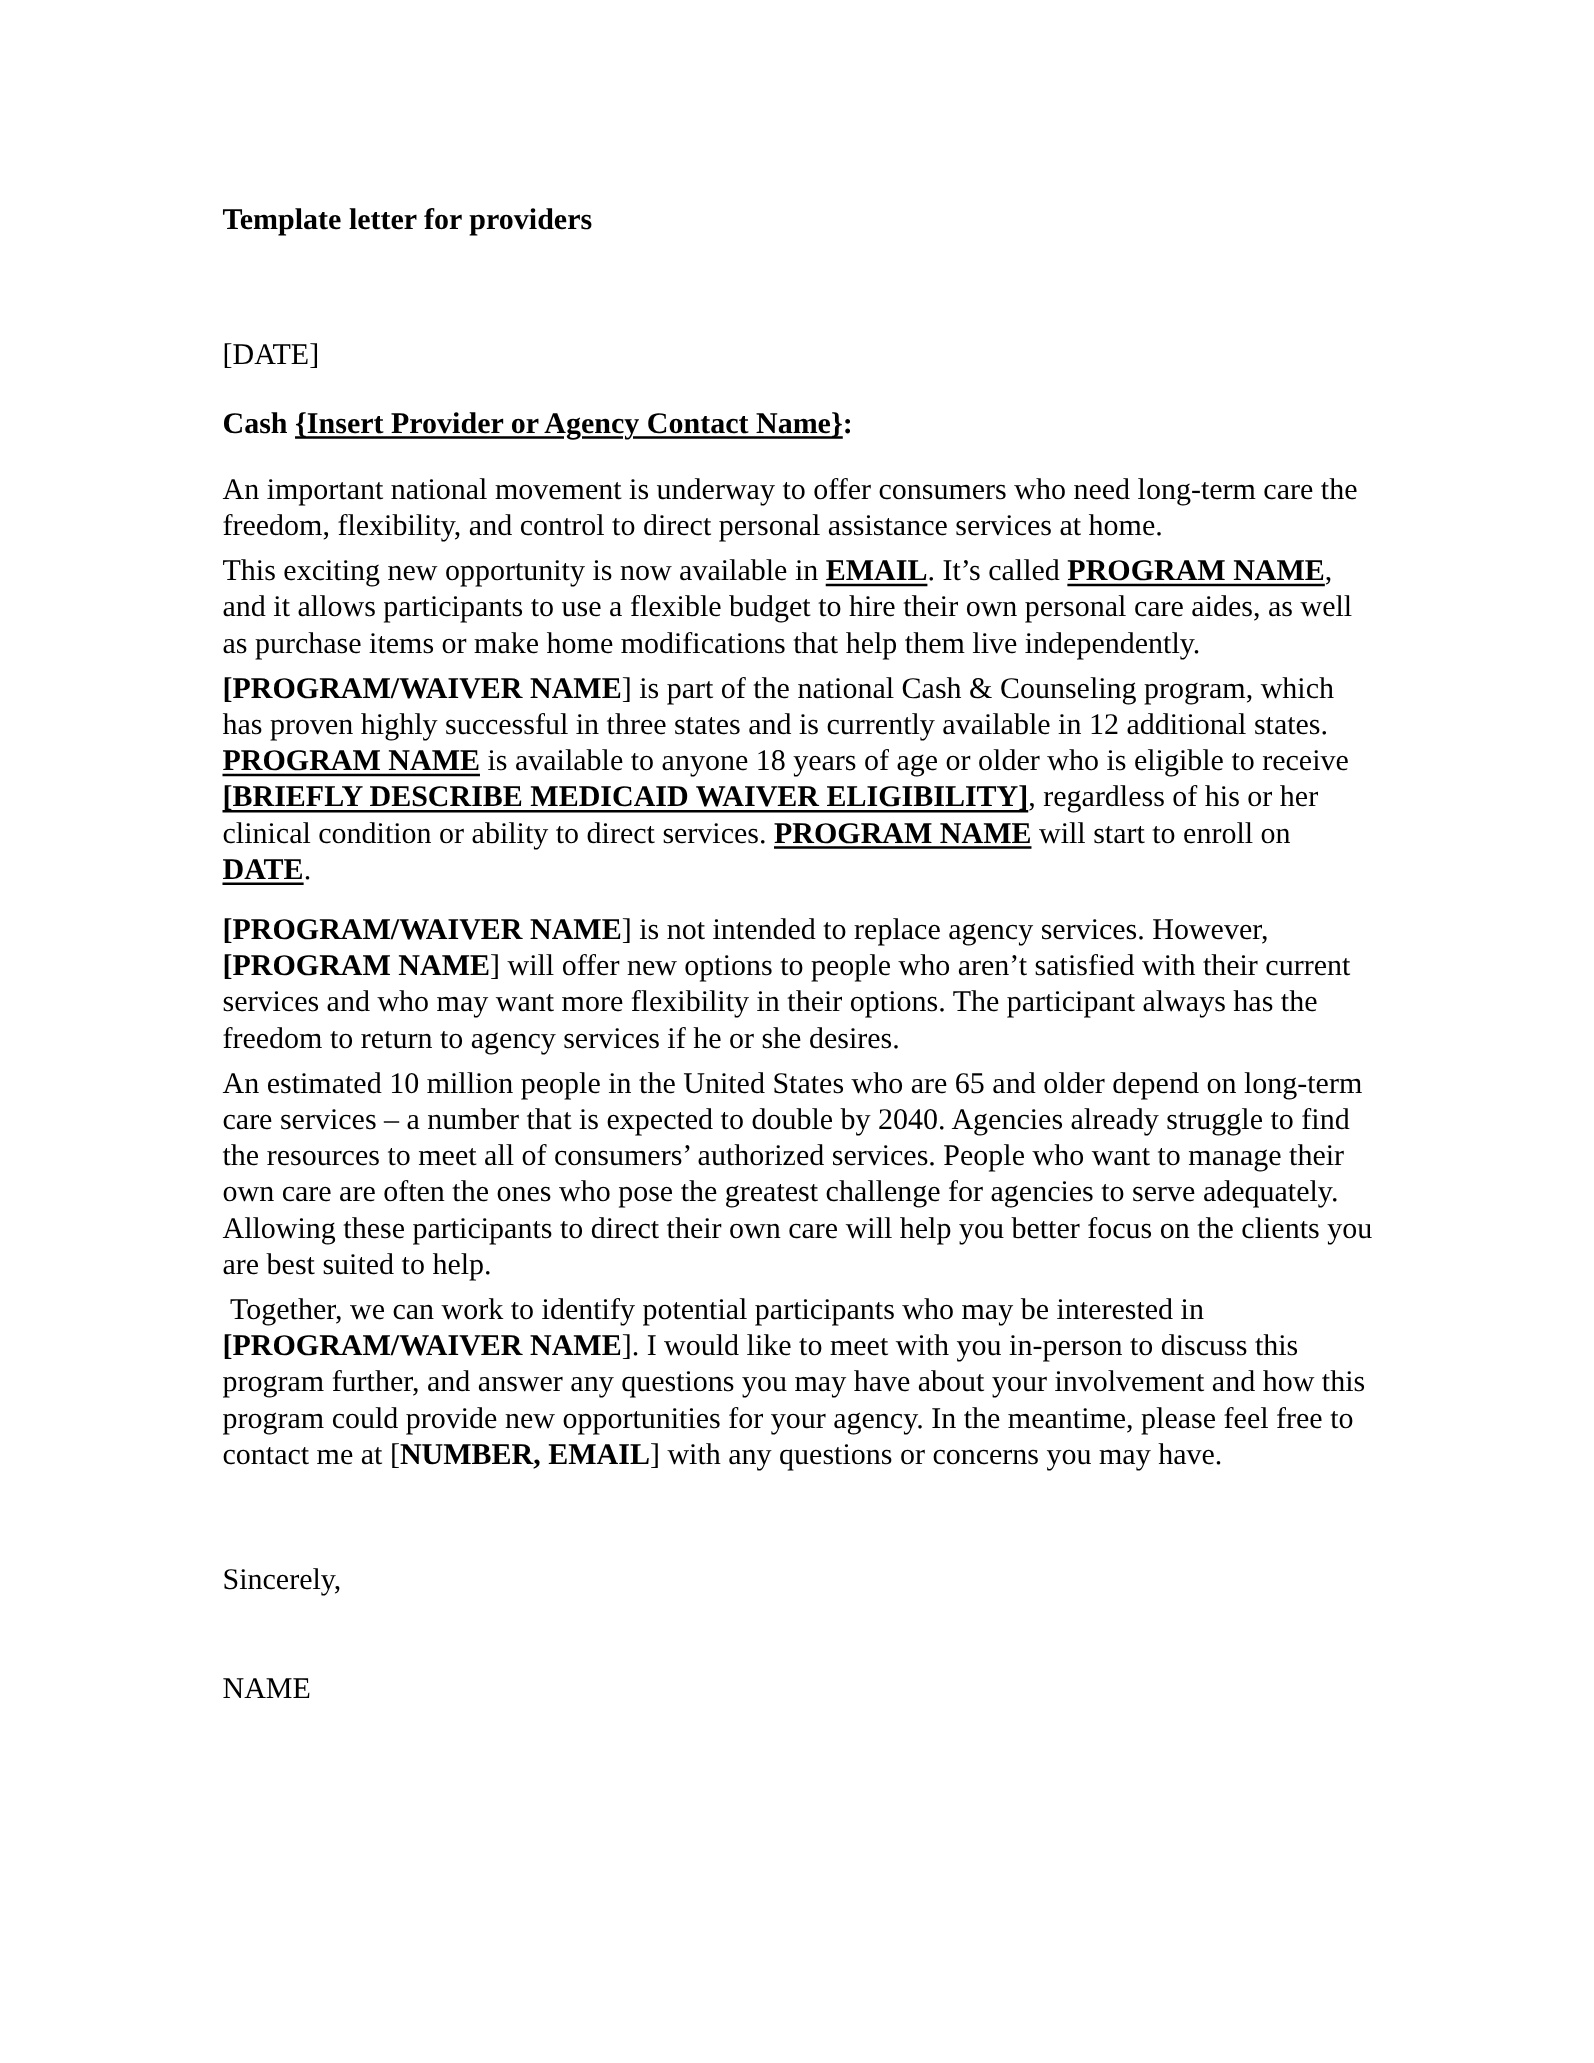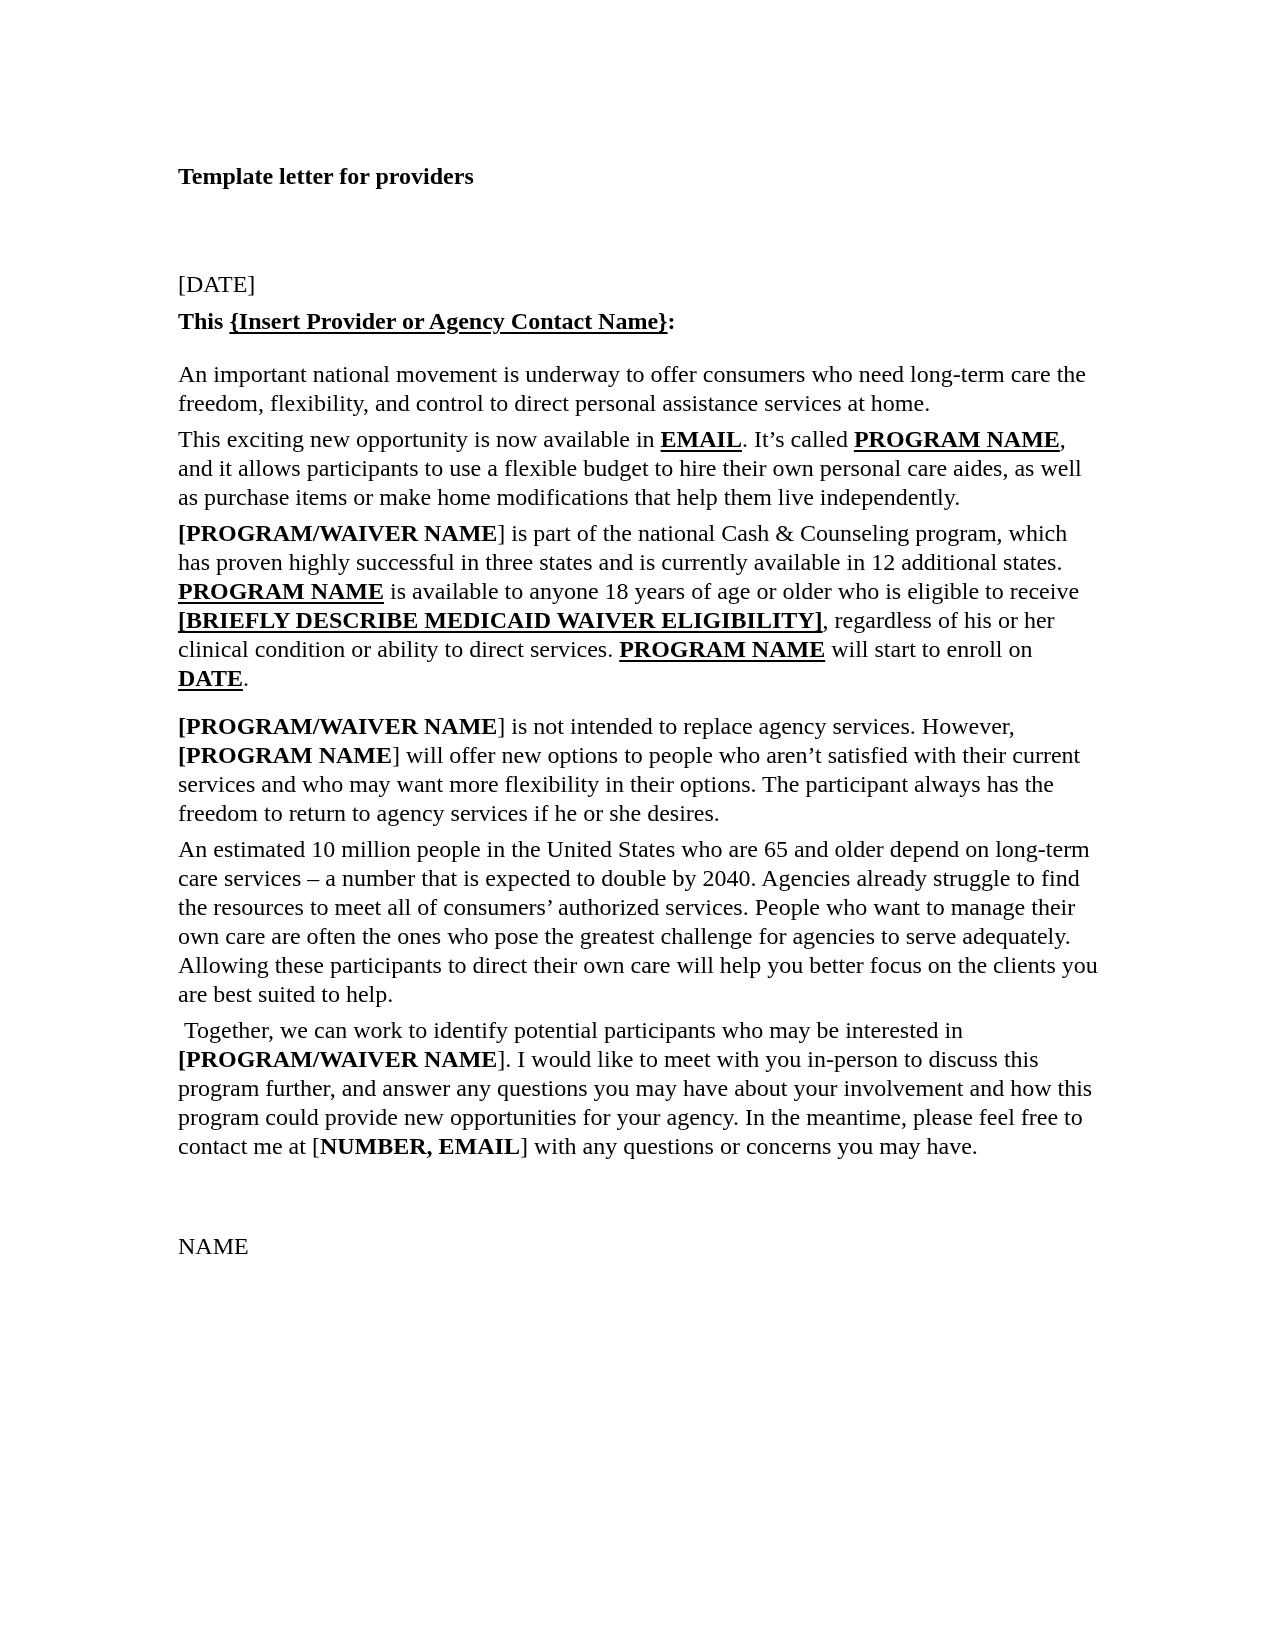--- a/index.html
+++ b/index.html
@@ -23,21 +23,21 @@
   .block {
     margin: 0;
     max-width: 925px;
     white-space: pre-wrap;
   }
   .title {
     font-weight: bold;
     margin-bottom: 79px;
   }
   .date-line {
-    margin-bottom: 8px;
+    margin-bottom: 26px;
   }
   .salutation {
     margin-bottom: 24px;
   }
   .para {
     margin: 0 0 7px 0;
   }
   .para--gap-before {
     margin-top: 19px;
   }
@@ -49,31 +49,32 @@
 </style>
 </head>
 <body>
 
 <div class="page">
 
   <div class="block title">Template letter for providers</div>
 
   <div class="block date-line">[DATE]</div>
 
-  <div class="block salutation"><span class="b">This </span><span class="b u">{Insert Provider or Agency Contact Name}</span><span class="b">:</span></div>
+  <div class="block salutation"><span class="b">Cash </span><span class="b u">{Insert Provider or Agency Contact Name}</span><span class="b">:</span></div>
 
   <p class="block para"><span>An important national movement is underway to offer consumers who need long-term care the freedom, flexibility, and control to direct personal assistance services at home.</span></p>
 
   <p class="block para"><span>This exciting new opportunity is now available in </span><span class="b u">EMAIL</span><span>. It’s called </span><span class="b u">PROGRAM NAME</span><span>, and it allows participants to use a flexible budget to hire their own personal care aides, as well as purchase items or make home modifications that help them live independently.</span></p>
 
   <p class="block para"><span class="b">[PROGRAM/WAIVER NAME</span><span>]</span><span> is part of the national Cash &amp; Counseling program, which has proven highly successful in three states and is currently available in 12 additional states. </span><span class="b u">PROGRAM NAME</span><span> is available to anyone 18 years of age or older who is eligible to receive </span><span class="b u">[BRIEFLY DESCRIBE MEDICAID WAIVER ELIGIBILITY]</span><span>, regardless of his or her clinical condition or ability to direct services. </span><span class="b u">PROGRAM NAME</span><span> will start to enroll on </span><span class="b u">DATE</span><span>.</span></p>
 
   <p class="block para para--gap-before"><span class="b">[PROGRAM/WAIVER NAME</span><span>]</span><span> is not intended to replace agency services. However, </span><span class="b">[PROGRAM NAME</span><span>]</span><span> will offer new options to people who aren’t satisfied with their current services and who may want more flexibility in their options. The participant always has the freedom to return to agency services if he or she desires.</span></p>
 
   <p class="block para"><span>An estimated 10 million people in the United States who are 65 and older depend on long-term care services – a number that is expected to double by 2040. Agencies already struggle to find the resources to meet all of consumers’ authorized services. People who want to manage their own care are often the ones who pose the greatest challenge for agencies to serve adequately. Allowing these participants to direct their own care will help you better focus on the clients you are best suited to help.</span></p>
 
   <p class="block para"><span> Together, we can work to identify potential participants who may be interested in </span><span class="b">[PROGRAM/WAIVER NAME</span><span>]. I would like to meet with you in-person to discuss this program further, and answer any questions you may have about your involvement and how this program could provide new opportunities for your agency. In the meantime, please feel free to contact me at [</span><span class="b">NUMBER, EMAIL</span><span>] with any questions or concerns you may have.</span></p>
 
   <div class="block closing">
+    <div>Sincerely,</div>
     <div>NAME</div>
   </div>
 
 </div>
 
 </body></html>

